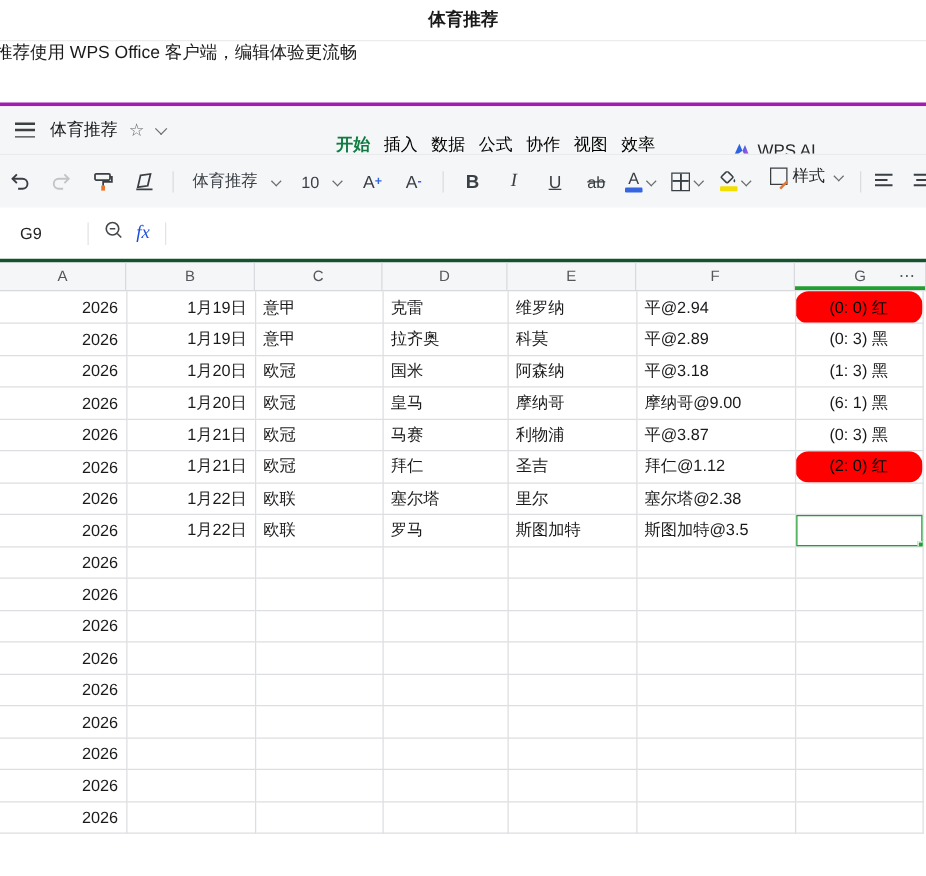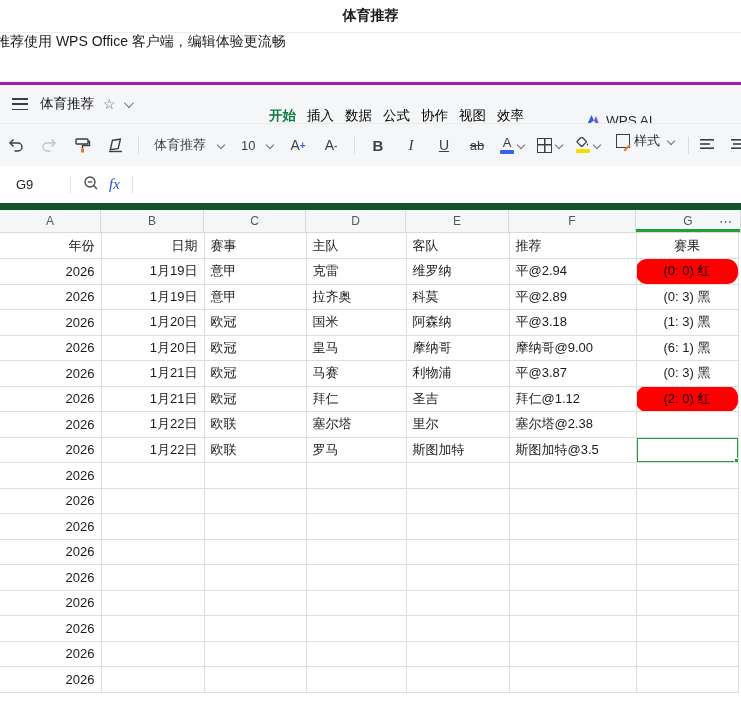--- a/index.html
+++ b/index.html
@@ -58,21 +58,21 @@
   .styles-ctl { position:absolute; left:616px; top:8px; display:flex; align-items:center; gap:4px;
     font-size:13px; color:#26282b; cursor:pointer; }
   .styles-box { width:14px; height:14px; border:1.5px solid #3a3f44; position:relative; }
   .styles-box::after { content:""; position:absolute; right:-2px; bottom:-2px; width:8px; height:2px;
     background:#E8762C; transform:rotate(-45deg); }
   .sep-abs { position:absolute; left:688px; top:13px; }
   .align-group { position:absolute; left:699px; top:13px; display:flex; gap:15px; }
 
   
   .formulabar { height:44px; background:#fff; display:flex; align-items:center;
-    border-bottom:7px solid #14532d; }
+    border-bottom:3px solid #14532d; }
   .name-box { width:70px; padding-left:16px; font-size:13px; color:#222; cursor:text; }
   .fdiv { width:1px; height:18px; background:#E3E4E6; }
   .fico { margin:0 10px 0 12px; cursor:pointer; }
   .fx { font-family:"Liberation Serif",serif; font-style:italic; font-size:15px; color:#1d4ed8;
     margin-right:12px; cursor:pointer; }
   .formula-input { flex:1; height:100%; cursor:text; }
 
   
   .colheaders { height:23px; background:#F5F6F7; display:flex; border-bottom:1px solid #D8DADD;
     font-size:12px; color:#54585d; }
@@ -264,29 +264,20 @@
       <col style="width:101px">
         <col style="width:103px">
         <col style="width:102px">
       <col style="width:100px">
         <col style="width:103px">
         <col style="width:127px">
       <col style="width:102px">
     </colgroup>
     <tbody>
         <tr>
-          <td class="al-r">年份</td>
-          <td class="al-r">日期</td>
-          <td class="">赛事</td>
-          <td class="">主队</td>
-          <td class="">客队</td>
-          <td class="">推荐</td>
-          <td class="al-c">赛果</td>
-        </tr>
-        <tr>
           <td class="al-r">2026</td>
           <td class="al-r">1月19日</td>
           <td class="">意甲</td>
           <td class="">克雷</td>
           <td class="">维罗纳</td>
           <td class="">平@2.94</td>
           <td class="red-cell">(0: 0) 红</td>
         </tr>
         <tr>
           <td class="al-r">2026</td>

